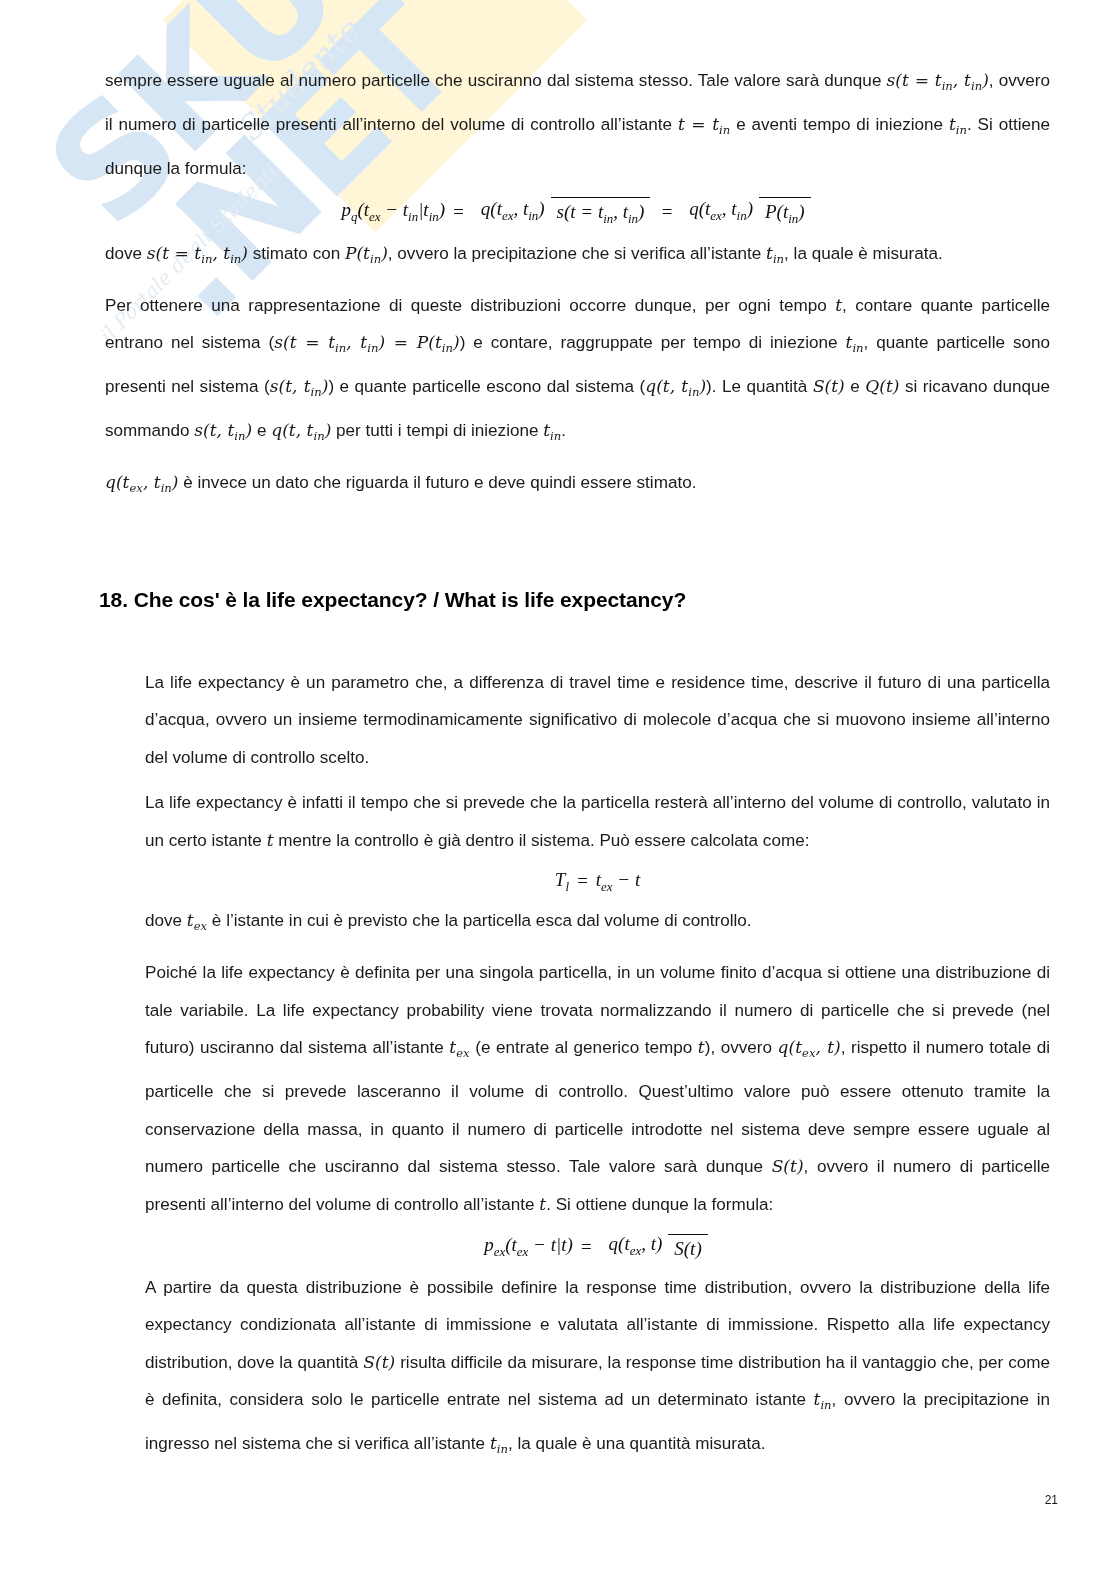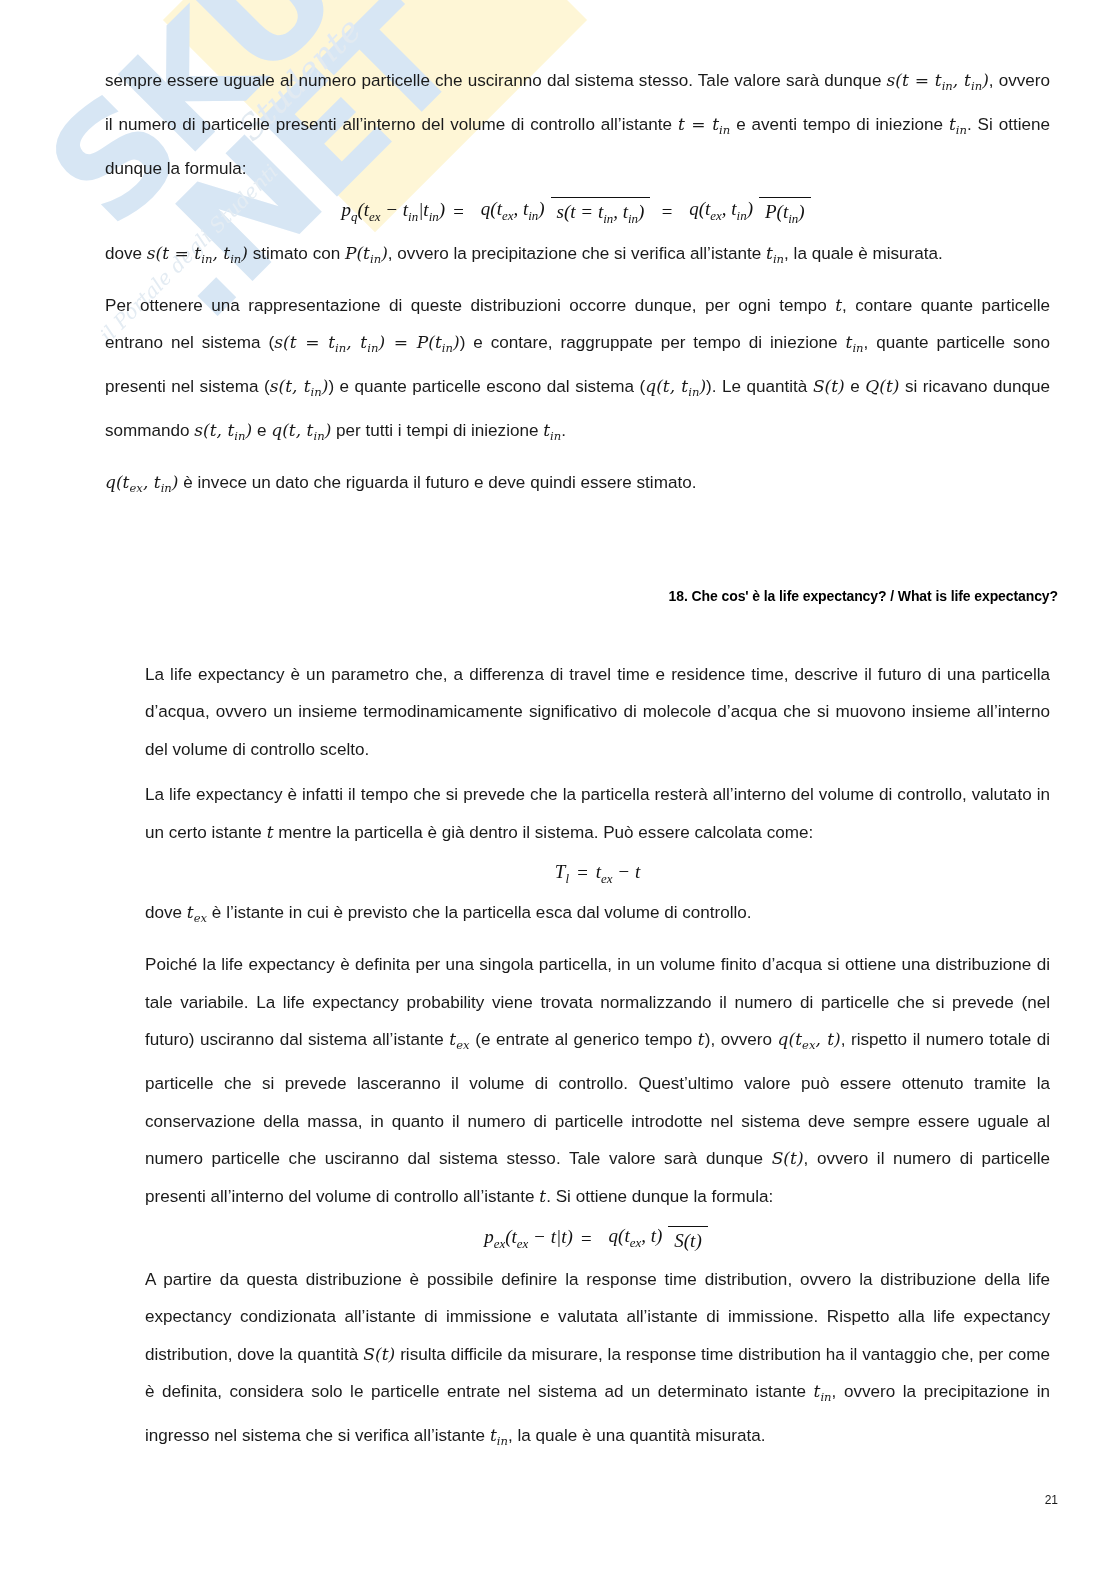--- a/index.html
+++ b/index.html
@@ -119,27 +119,26 @@
     vertical-align: middle;
     margin: 0 3px;
   }
   .frac .num { padding: 0 6px 2px 6px; }
   .frac .den { padding: 3px 6px 0 6px; border-top: 1.4px solid #111; }
 
   i.mv { font-family: "DejaVu Serif", serif; font-style: italic; }
   sub { font-size: .68em; font-style: italic; }
 
   .heading {
-    font-size: 14px;
+    font-size: 21px;
     font-weight: 700;
     color: #000;
     margin: 0;
     padding: 0 0 0 2px;
     letter-spacing: -.1px;
-    text-align: right;
   }
   .gap-lg { height: 72px; }
   .gap-md { height: 44px; }
 
   .page-number {
     position: absolute;
     right: 58px;
     bottom: 72px;
     font-size: 12px;
     color: #1a1a1a;
@@ -189,21 +188,21 @@
 
     <div class="heading"><span>18.</span>
       <span>Che cos' è la life expectancy? / What is life expectancy?</span></div>
 
     <div class="gap-md"></div>
 
     <div class="indent">
 
       <p class="body">La life expectancy è un parametro che, a differenza di travel time e residence time, descrive il futuro di una particella d’acqua, ovvero un insieme termodinamicamente significativo di molecole d’acqua che si muovono insieme all’interno del volume di controllo scelto.</p>
 
-      <p class="body"><span>La life expectancy è infatti il tempo che si prevede che la particella resterà all’interno del volume di controllo, valutato in un certo istante </span><i class="mv">t</i><span> mentre la particella è già dentro il sistema. Può essere calcolata come:</span></p>
+      <p class="body"><span>La life expectancy è infatti il tempo che si prevede che la particella resterà all’interno del volume di controllo, valutato in un certo istante </span><i class="mv">t</i><span> mentre la controllo è già dentro il sistema. Può essere calcolata come:</span></p>
 
       <div class="formula">
         <span class="row">
           <span>T<sub>l</sub></span>
           <span>=</span>
           <span>t<sub>ex</sub> − t</span>
         </span>
       </div>
 
       <p class="body nojust"><span>dove </span><i class="mv">t<sub>ex</sub></i><span> è l’istante in cui è previsto che la particella esca dal volume di controllo.</span></p>

